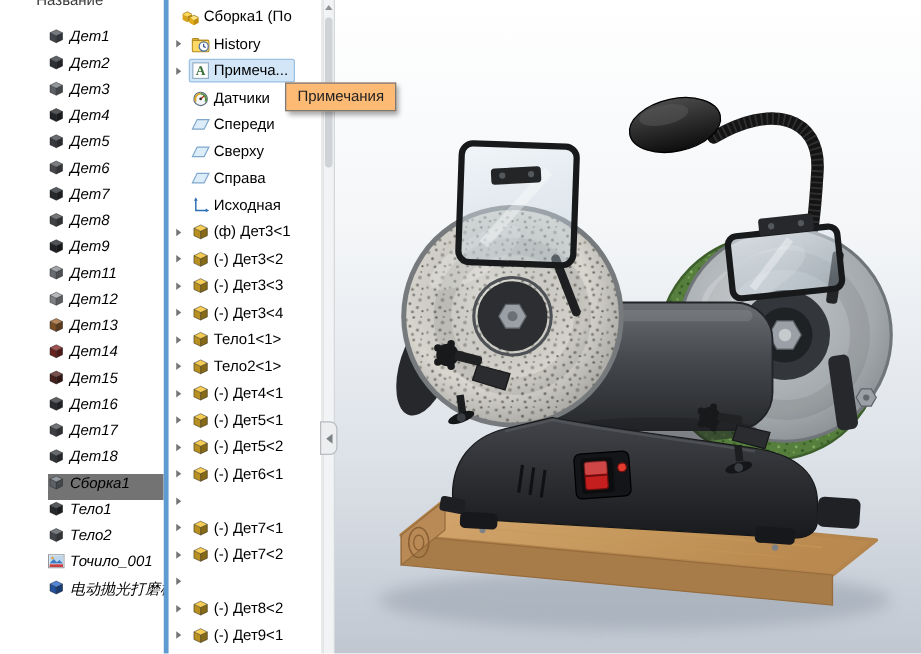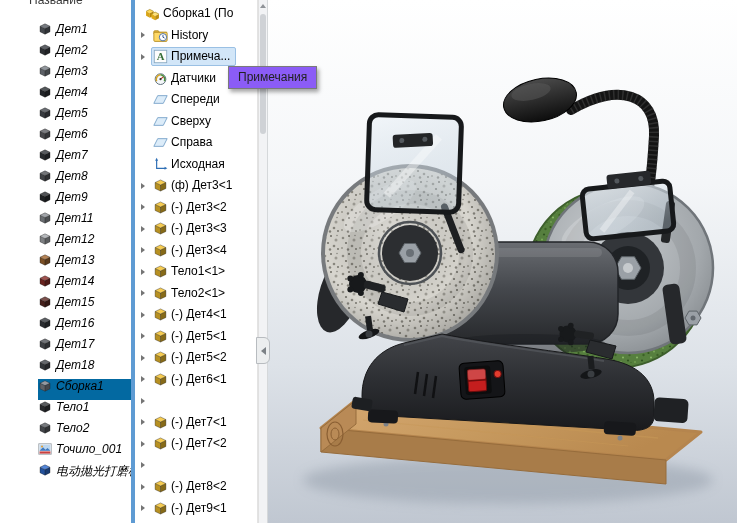--- a/index.html
+++ b/index.html
@@ -7,21 +7,21 @@
   body { font-family:"Liberation Sans", sans-serif; font-size:12px; color:#000; background:#fff; }
   .app { position:relative; width:737px; height:523px; overflow:hidden; background:#fff; }
 
   
   .left-panel { position:absolute; left:0; top:0; width:131px; height:523px; background:#fff; overflow:hidden; }
   .lp-header { position:relative; height:22px; overflow:hidden; }
   .lp-header span { position:absolute; top:-7px; left:29px; color:#3a3a3a; }
   .lp-item { display:flex; height:21px; padding-left:38px; white-space:nowrap;font-style:italic; }
   .lp-item .ic { width:14px; height:14px; flex:0 0 14px; margin-right:4px; display:flex; align-items:center; }
   .lp-item .ic svg { width:100%; height:100%; }
-  .lp-item.selected { background:#0369a1; background-clip:content-box; }
+  .lp-item.selected { background:#737373; background-clip:content-box; }
 
   
   .splitter { position:absolute; left:131px; top:0; width:4px; height:523px; background:#5e9bd3; }
 
   
   .tree-panel { position:absolute; left:135px; top:0; width:123px; height:523px; background:#fff; border-right:1px solid #e3e3e3; overflow:hidden; padding-top:3px; }
   .tree-item { display:flex; align-items:center; height:21.5px; white-space:nowrap; overflow:visible; }
   .tree-item .arrow { width:16px; flex:0 0 16px; display:flex; justify-content:center; align-items:center; }
   .tree-item .arrow::before { content:""; border-left:4px solid #757575; border-top:3.5px solid transparent; border-bottom:3.5px solid transparent; }
   .tree-item .arrow.empty::before { border:none; }
@@ -40,21 +40,21 @@
   
   .collapse-tab { position:absolute; left:256px; top:337px; width:14px; height:27px; background:#eceeef; border:1px solid #b8bcc0; border-radius:0 6px 6px 0; display:flex; align-items:center; justify-content:center; z-index:5; }
   .collapse-tab::before { content:""; border-right:5px solid #7c8186; border-top:4px solid transparent; border-bottom:4px solid transparent; }
 
   
   .viewport { position:absolute; left:268px; top:0; width:469px; height:523px;
     background:linear-gradient(180deg,#ffffff 0%,#f4f6f8 35%,#dde2e8 70%,#c0c7d1 100%); }
   .viewport svg { display:block; width:469px; height:523px; }
 
   
-  .tooltip { position:absolute; left:228px; top:66px; background:#8b5cf6; border:1px solid #7a7a7a; padding:3px 9px 4px; color:#222; box-shadow:2px 3px 4px rgba(0,0,0,.35); z-index:10; white-space:nowrap; }
+  .tooltip { position:absolute; left:228px; top:66px; background:#fdba74; border:1px solid #7a7a7a; padding:3px 9px 4px; color:#222; box-shadow:2px 3px 4px rgba(0,0,0,.35); z-index:10; white-space:nowrap; }
 </style>
 </head>
 <body>
 
 <div class="app">
 
   <aside class="left-panel">
     <div class="lp-header">
       <span>Название</span>
     </div>

